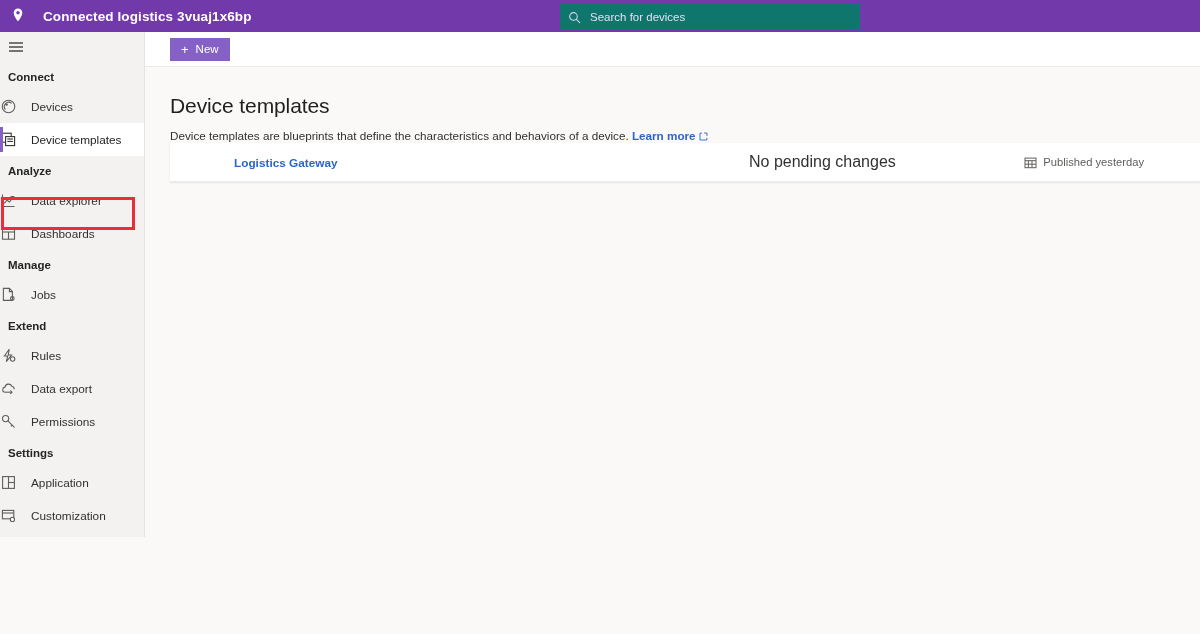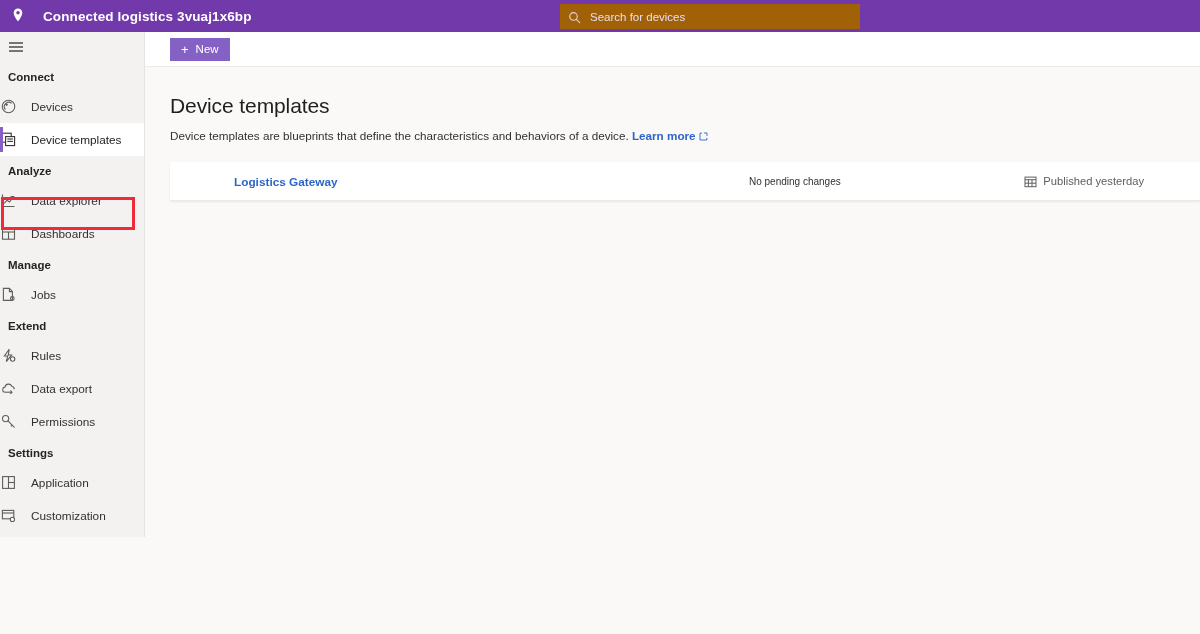--- a/index.html
+++ b/index.html
@@ -20,21 +20,21 @@
   }
   .topbar-left { display: flex; align-items: center; padding-left: 9px; }
   .pin-icon { width: 18px; height: 18px; display: block; }
   .app-title {
     color: #ffffff; font-size: 13.5px; font-weight: bold;
     margin-left: 16px; letter-spacing: .1px; white-space: nowrap;
   }
   .search-box {
     position: absolute; left: 560px; top: 4px;
     width: 300px; height: 25px;
-    background: #a16207;
+    background: #0f766e;
     display: flex; align-items: center;
     padding: 0 8px; cursor: text;
   }
   .search-icon { width: 13px; height: 13px; flex: 0 0 13px; opacity: .92; }
   .search-placeholder {
     color: #e9dcf5; font-size: 11.5px; margin-left: 9px; white-space: nowrap;
   }
 
   
   .body { flex: 1; display: flex; min-height: 0; }
@@ -93,21 +93,21 @@
     display: flex; align-items: center; cursor: pointer;
   }
   .btn-new .plus { font-size: 13px; line-height: 1; margin-right: 7px; font-weight: normal; }
 
   .content { flex: 1; padding: 27px 0 0 25px; overflow: hidden; }
   .page-title {
     font-size: 21px; font-weight: normal; color: #201f1e;
     letter-spacing: -.1px; margin-bottom: 11px;
   }
   .page-desc {
-    font-size: 11.7px; color: #323130; margin-bottom: 19px;
+    font-size: 11.7px; color: #323130; 
   }
   .learn-more {
     color: #2d65c8; text-decoration: none; font-weight: bold; cursor: pointer;
   }
   .ext-icon { display: inline-block; vertical-align: -1px; margin-left: 3px; }
 
   
   .list { margin-right: 0; }
   .list-row {
     background: #ffffff;
@@ -116,21 +116,21 @@
     display: flex; align-items: center;
     padding: 0 0 0 20px;
     cursor: pointer;
     box-shadow: 0 .6px 1.8px rgba(0,0,0,.08);
   }
   .cell-name { width: 515px; flex: 0 0 515px; margin-left: 44px; }
   .cell-name a {
     font-size: 11.8px; color: #2d65c8; font-weight: bold;
     text-decoration: none; cursor: pointer;
   }
-  .cell-status { flex: 1; font-size: 10px; color: #323130; }
+  .cell-status { flex: 1; font-size: 16px; color: #323130; }
   .cell-published {
     display: flex; align-items: center; padding-right: 56px; white-space: nowrap;
   }
   .cal-icon { width: 13px; height: 13px; flex: 0 0 13px; margin-right: 6px; }
   .cell-published span { font-size: 11.2px; color: #605e5c; }
 </style>
 </head>
 <body>
 
 <div class="app">

